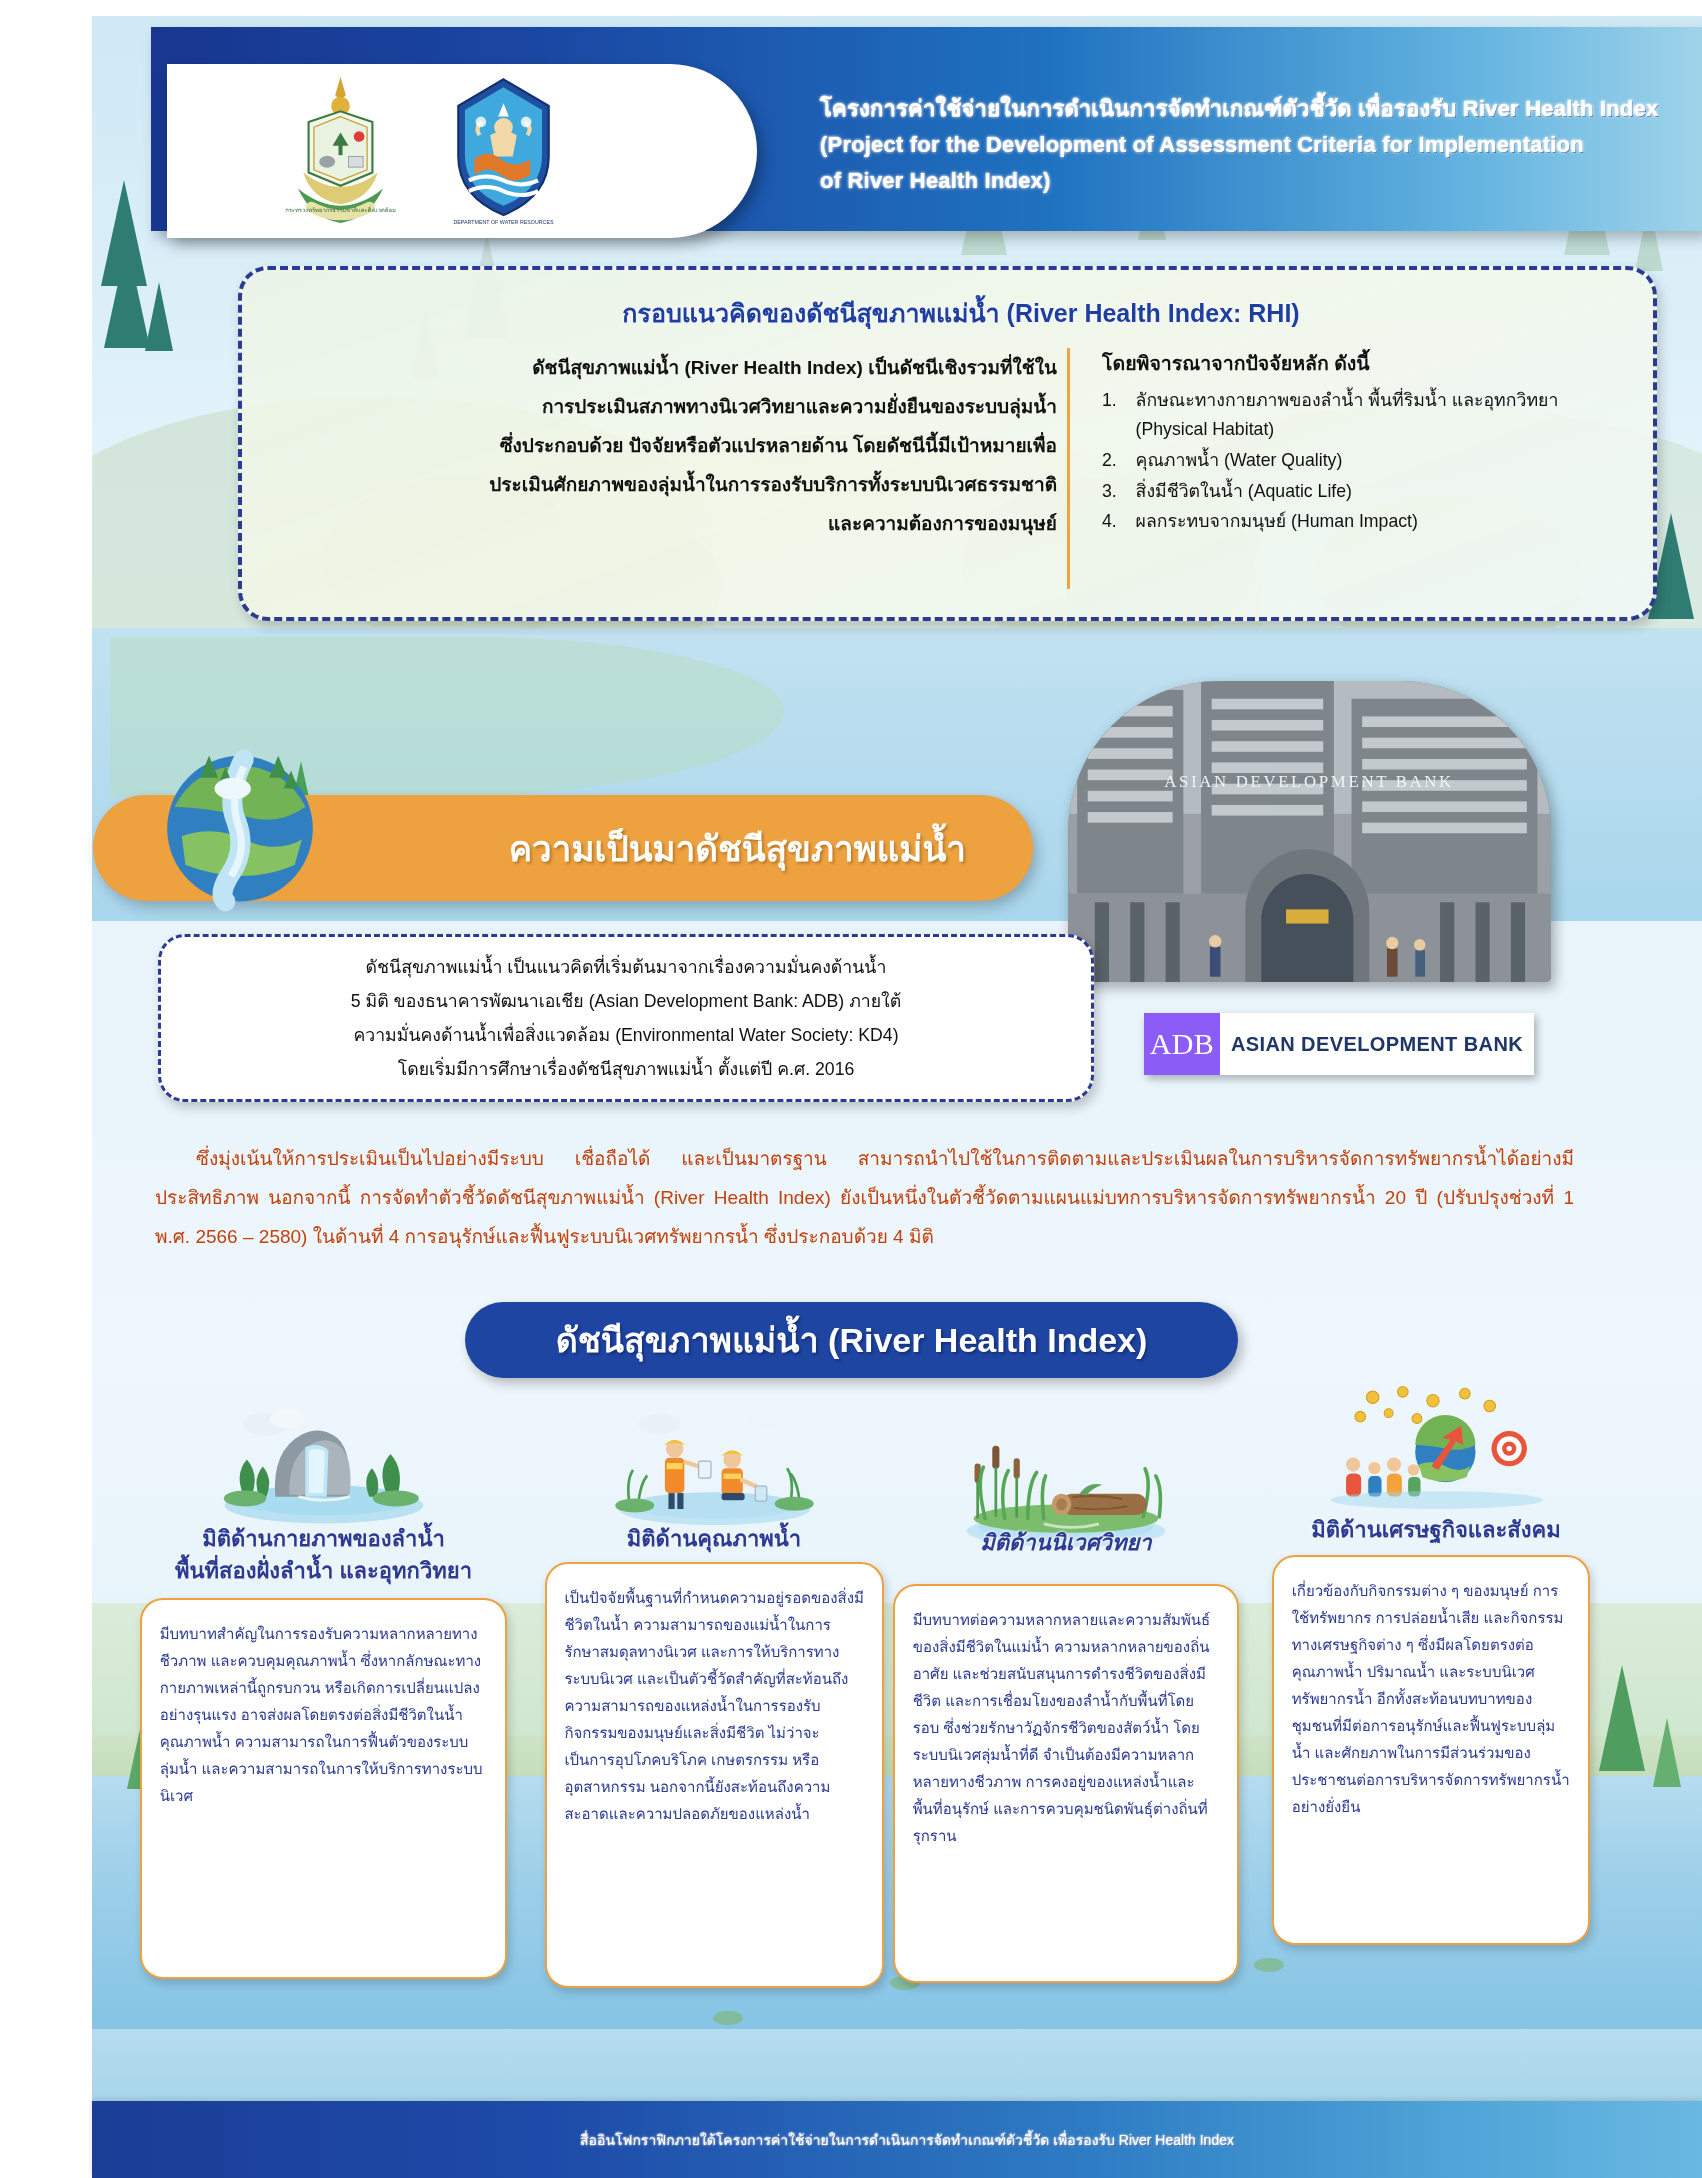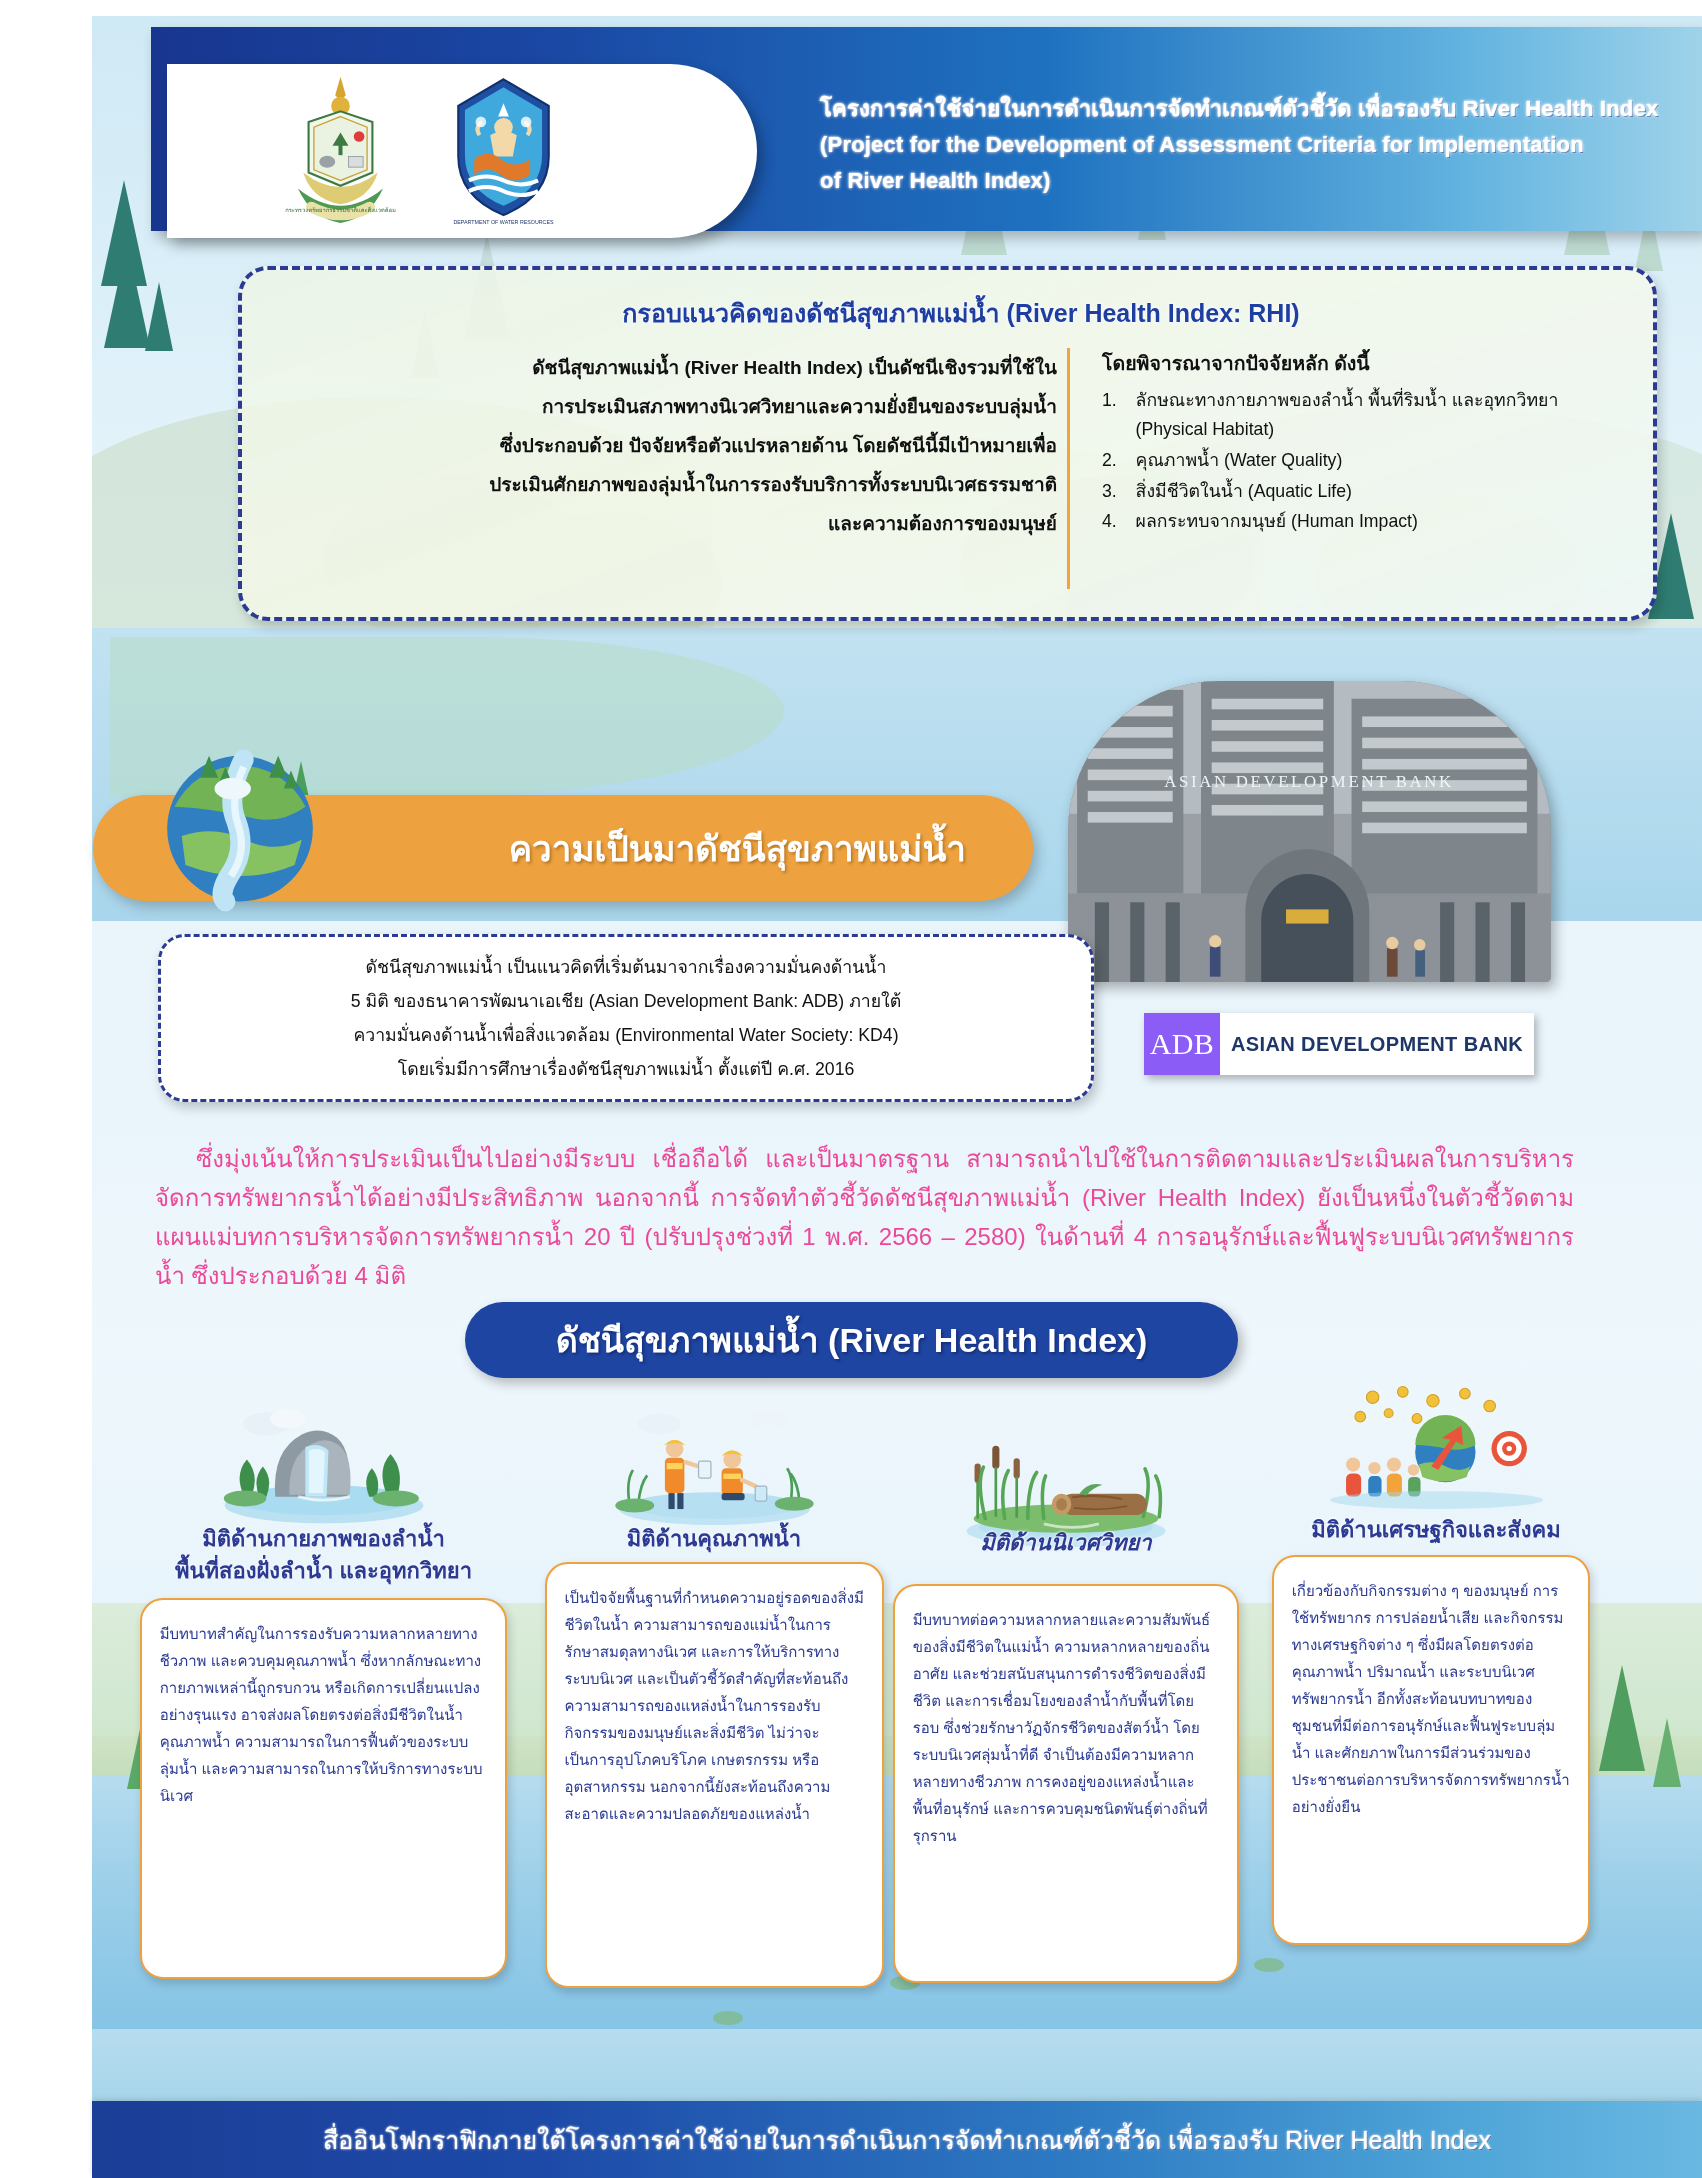--- a/index.html
+++ b/index.html
@@ -192,21 +192,21 @@
     box-shadow:3.5px 5.3px 10.6px rgba(0,0,0,.2);
     display:flex; flex-direction:column; align-items:center; justify-content:center;
   }
   .white-box p {
     color:#111; font-size:17.7px; line-height:34px; text-align:center;
   }
 
   
   .body-par {
     position:absolute; left:155px; top:1139px; width:1419px;
-    color:#ec4899; font-size:24px; line-height:39px; text-align:justify;
+    color:#c2410c; font-size:19px; line-height:39px; text-align:justify;
   }
   .body-par .indent { display:inline-block; width:41px; }
 
   
   .blue-banner {
     position:absolute; left:465px; top:1302px; width:773px; height:76px;
     background:#1f45a2; border-radius:39px;
     box-shadow:4.4px 5.3px 11.5px rgba(0,0,0,.25);
     display:flex; align-items:center; justify-content:center;
   }
@@ -241,21 +241,21 @@
   .dim4 { left:1263px; top:1383px; width:346px; }
 
   
   .footer {
     position:absolute; left:92px; top:2101px; width:1610px; height:77px;
     background: linear-gradient(90deg,#1b3e97 0%, #1d4aa8 28%, #2e7cc4 62%, #4fa5d8 85%, #69b8e2 100%);
     display:flex; align-items:center; justify-content:center;
     box-shadow:0 -1.8px 5.3px rgba(0,0,0,.12);
   }
   .footer .lbl {
-    color:#ffffff; font-size:25px;
+    color:#ffffff; font-size:14px;
     text-shadow:0 0 1.8px #fff, 0 0 2.7px rgba(255,255,255,.7), 0.9px 0.9px 0 #17378a;
     margin-left:20px;
   }
   .rectr { position:absolute; }
 </style>
 </head>
 <body>
 
 <div id="poster">
 

